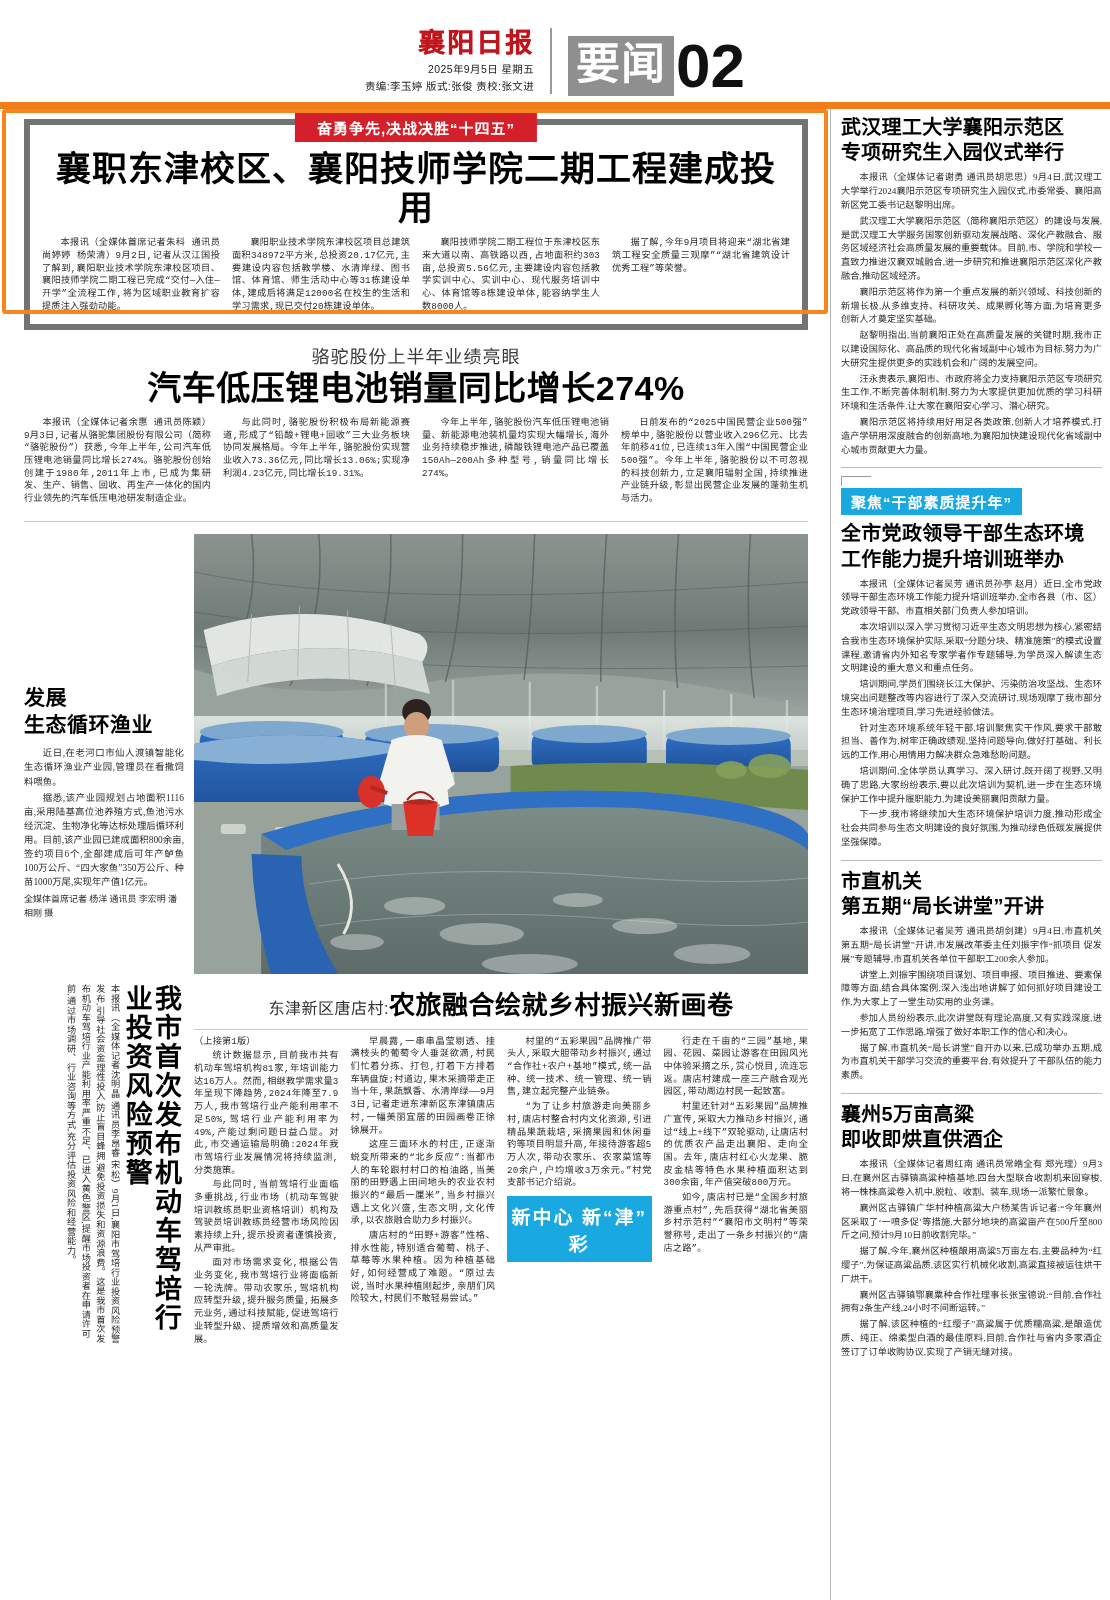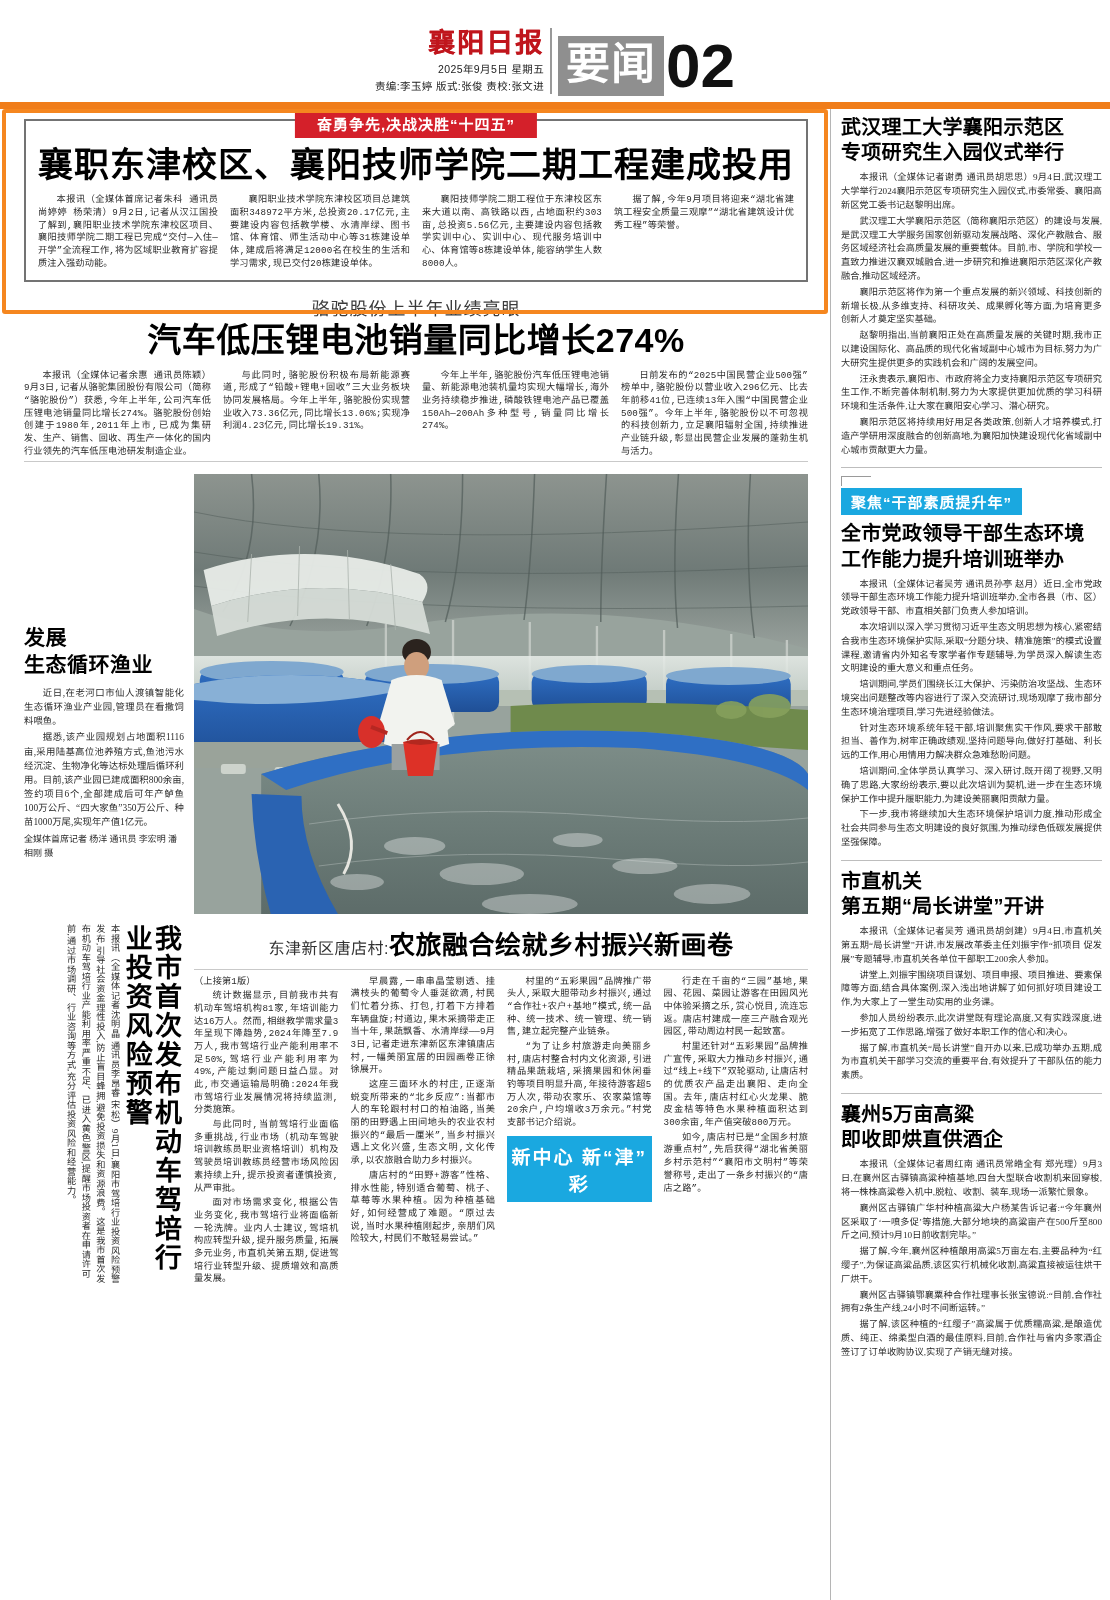--- a/index.html
+++ b/index.html
@@ -18,21 +18,21 @@
 
   
   .masthead {
     height: 100px;
     display: flex;
     align-items: flex-end;
     justify-content: center;
     padding-bottom: 4px;
     position: relative;
   }
-  .masthead-inner { display: flex; align-items: flex-end; }
+  .masthead-inner { display: flex; align-items: flex-end; gap: 10px; }
   .mh-left { text-align: right; padding-bottom: 3px; }
   .paper-name {
     font-family: "Liberation Serif", serif;
     font-weight: bold;
     font-size: 27px;
     color: #c0151c;
     letter-spacing: 2px;
     line-height: 1.05;
     text-shadow: 0.5px 0 0 #c0151c;
   }
@@ -93,21 +93,21 @@
     width: 826px; height: 205px;
     border: 4px solid #f5861f;
     border-radius: 3px;
     pointer-events: none;
     z-index: 5;
   }
 
   
   .lead-article {
     margin: 10px 22px 0 24px;
-    border: 2px solid #737373;
+    border: 6px solid #737373;
     padding: 20px 12px 8px 12px;
     position: relative;
   }
   .red-ribbon {
     position: absolute;
     left: 50%; top: -12px;
     transform: translateX(-50%);
     background: #d4202a;
     color: #fff;
     font-family: "Liberation Sans", sans-serif;
@@ -138,21 +138,21 @@
     color: #2a2a2a;
     letter-spacing: 0.15px;
     font-family: "Liberation Serif", serif;
   }
   .ctext p { margin: 0 0 2px 0; text-indent: 2em; font-family: Liberation Mono, monospace; }
 
   
   .second-lead {
     margin: 12px 22px 0 24px;
     border-bottom: 1px solid #c9c9c9;
-    padding-bottom: 0;
+    padding-bottom: 13px;
   }
   .kicker {
     text-align: center;
     font-family: "Liberation Sans", sans-serif;
     font-size: 18px;
     color: #3b3b3b;
     letter-spacing: 1px;
     margin-bottom: 2px;
   }
   .second-headline {
@@ -510,21 +510,21 @@
         <div class="bottom-headline">
           <span class="kick-inline">东津新区唐店村:</span><span>农旅融合绘就乡村振兴新画卷</span>
         </div>
         <div class="rule-thin"></div>
         <div class="cols">
           <div class="col">
             <div class="ctext">
               <p style="text-indent:0">（上接第1版）</p>
               <p>统计数据显示,目前我市共有机动车驾培机构81家,年培训能力达16万人。然而,相继教学需求量3年呈现下降趋势,2024年降至7.9万人,我市驾培行业产能利用率不足50%,驾培行业产能利用率为49%,产能过剩问题日益凸显。对此,市交通运输局明确:2024年我市驾培行业发展情况将持续监测,分类施策。</p>
               <p>与此同时,当前驾培行业面临多重挑战,行业市场（机动车驾驶培训教练员职业资格培训）机构及驾驶员培训教练员经营市场风险因素持续上升,提示投资者谨慎投资,从严审批。</p>
-              <p>面对市场需求变化,根据公告业务变化,我市驾培行业将面临新一轮洗牌。业内人士建议,驾培机构应转型升级,提升服务质量,拓展多元业务,市直机关第五期,促进驾培行业转型升级、提质增效和高质量发展。</p>
+              <p>面对市场需求变化,根据公告业务变化,我市驾培行业将面临新一轮洗牌。带动农家乐,驾培机构应转型升级,提升服务质量,拓展多元业务,通过科技赋能,促进驾培行业转型升级、提质增效和高质量发展。</p>
             </div>
           </div>
           <div class="col">
             <div class="ctext">
               <p>早晨露,一串串晶莹剔透、挂满枝头的葡萄令人垂涎欲滴,村民们忙着分拣、打包,打着下方排着车辆盘旋;村道边,果木采摘带走正当十年,果蔬飘香、水清岸绿——9月3日,记者走进东津新区东津镇唐店村,一幅美丽宜居的田园画卷正徐徐展开。</p>
               <p>这座三面环水的村庄,正逐渐蜕变所带来的“北乡反应”:当都市人的车轮跟村村口的柏油路,当美丽的田野遇上田间地头的农业农村振兴的“最后一厘米”,当乡村振兴遇上文化兴盛,生态文明,文化传承,以农旅融合助力乡村振兴。</p>
               <p>唐店村的“田野+游客”性格、排水性能,特别适合葡萄、桃子、草莓等水果种植。因为种植基础好,如何经营成了难题。“原过去说,当时水果种植刚起步,亲朋们风险较大,村民们不敢轻易尝试。”</p>
             </div>
           </div>
           <div class="col">

